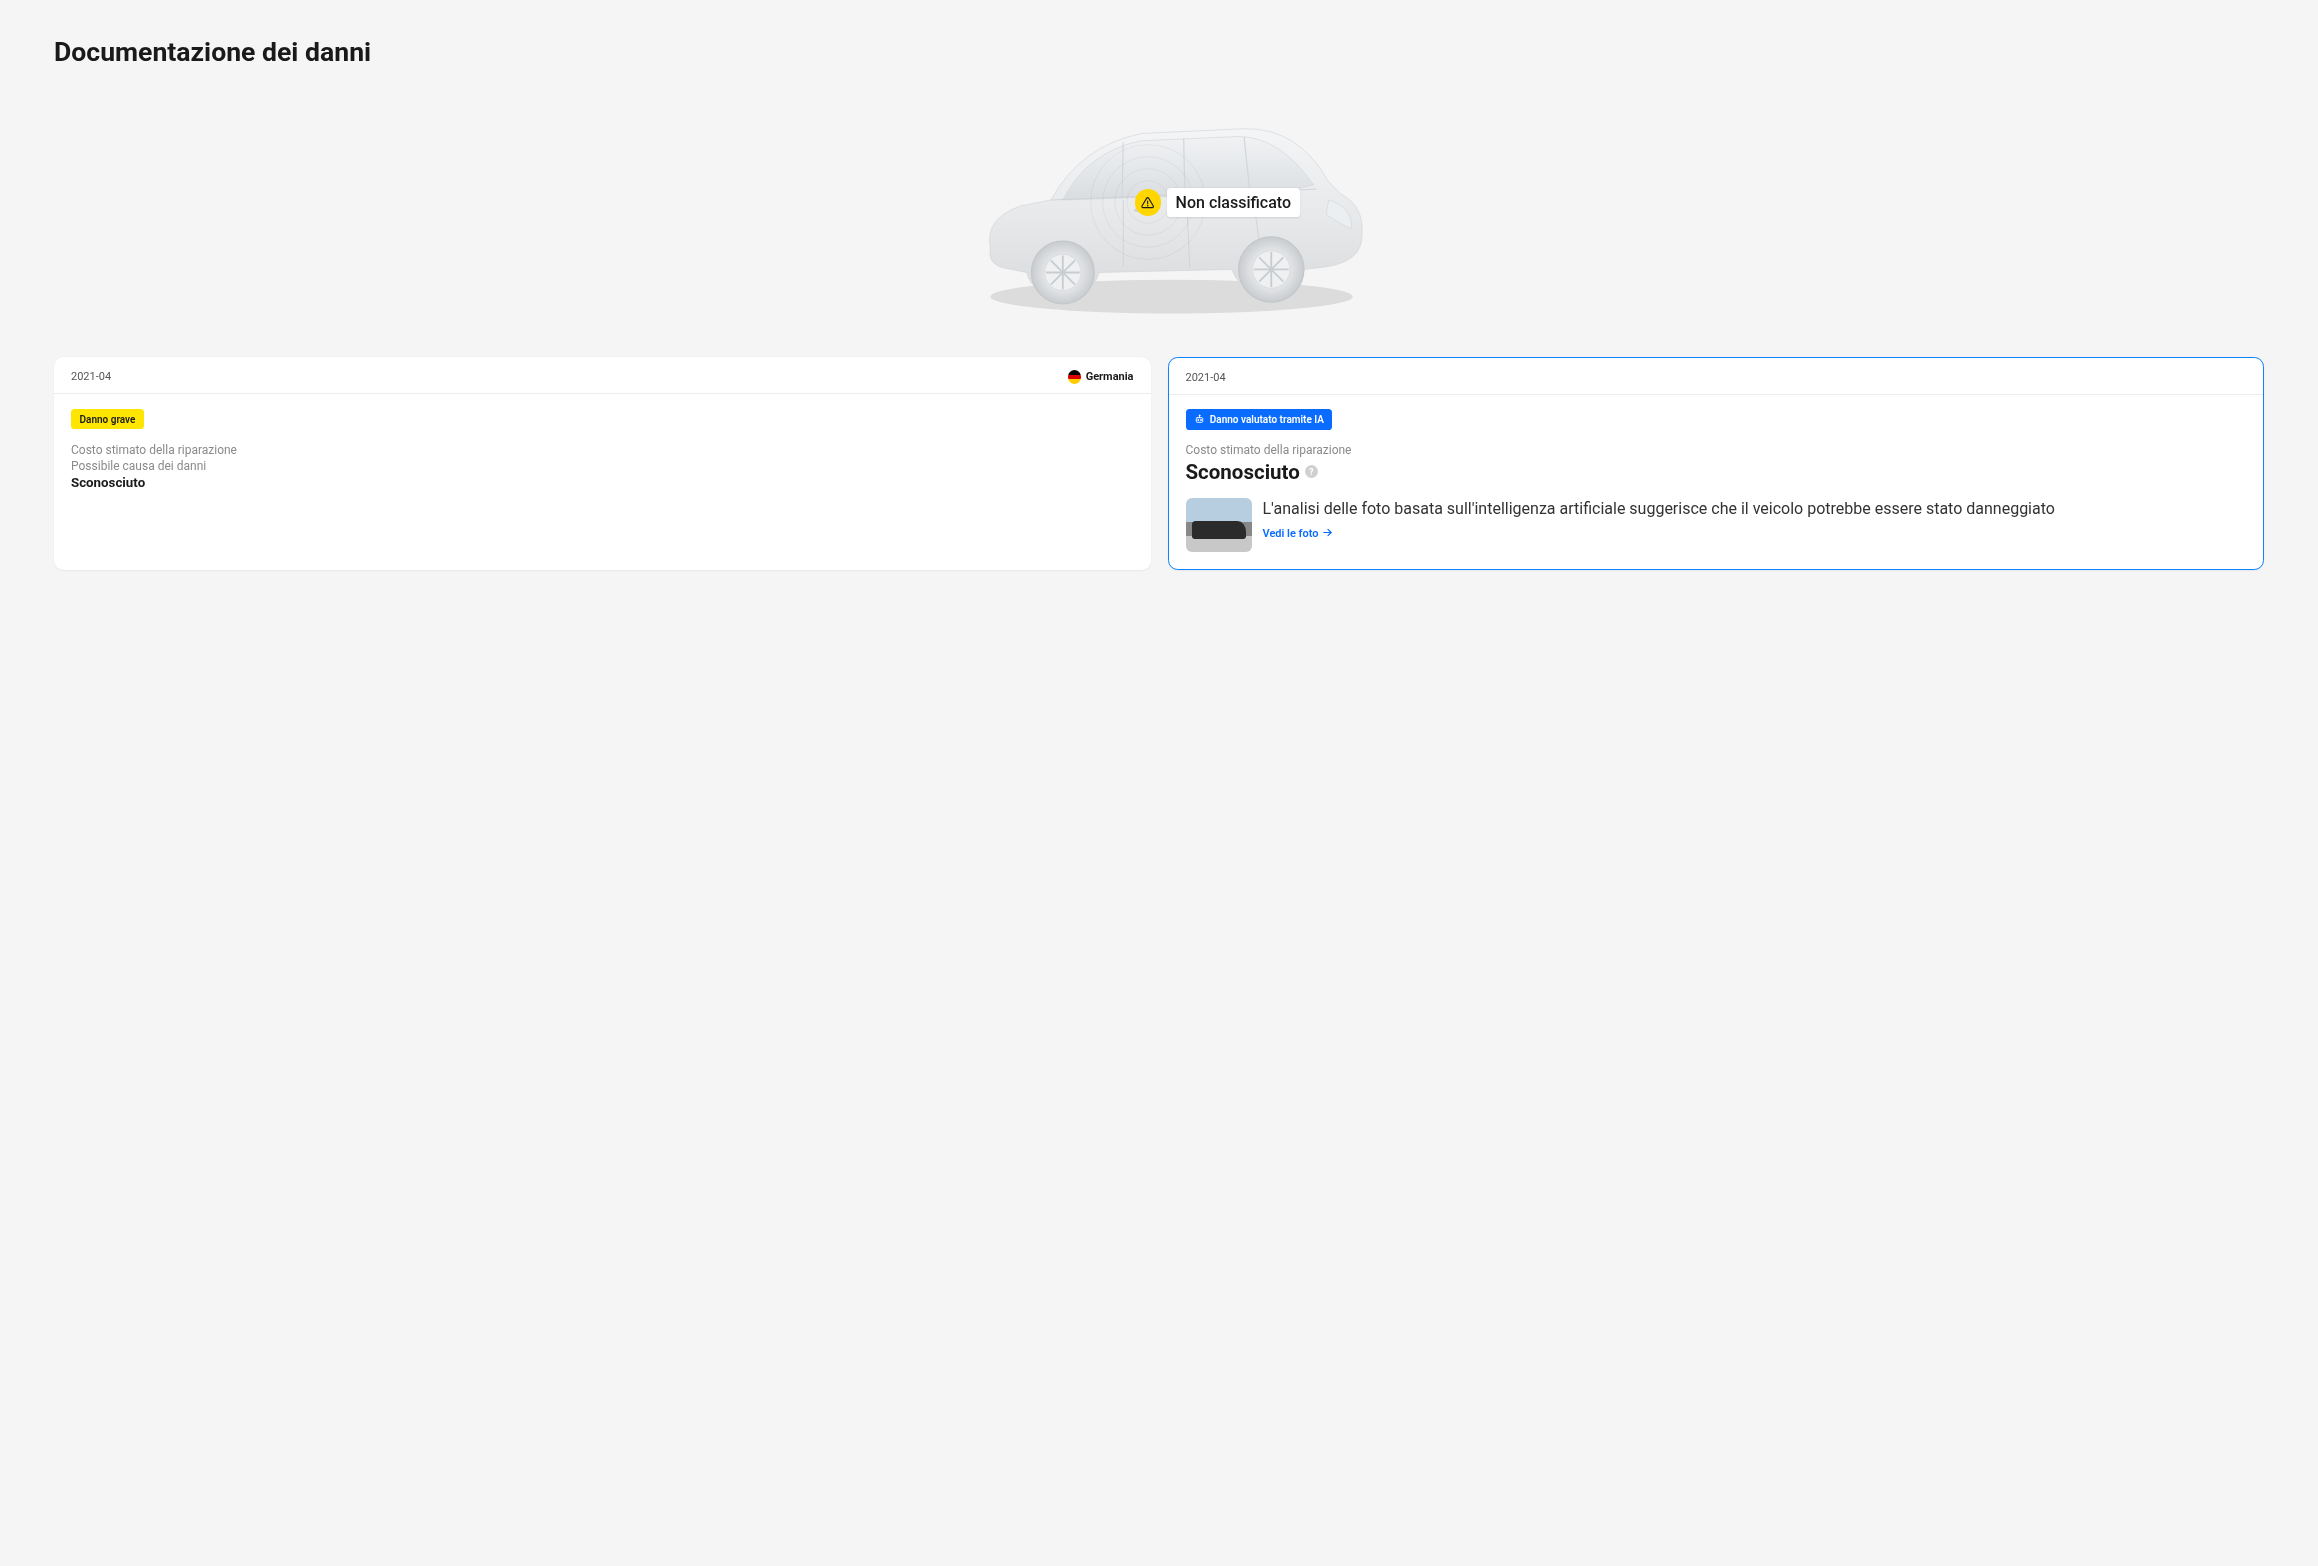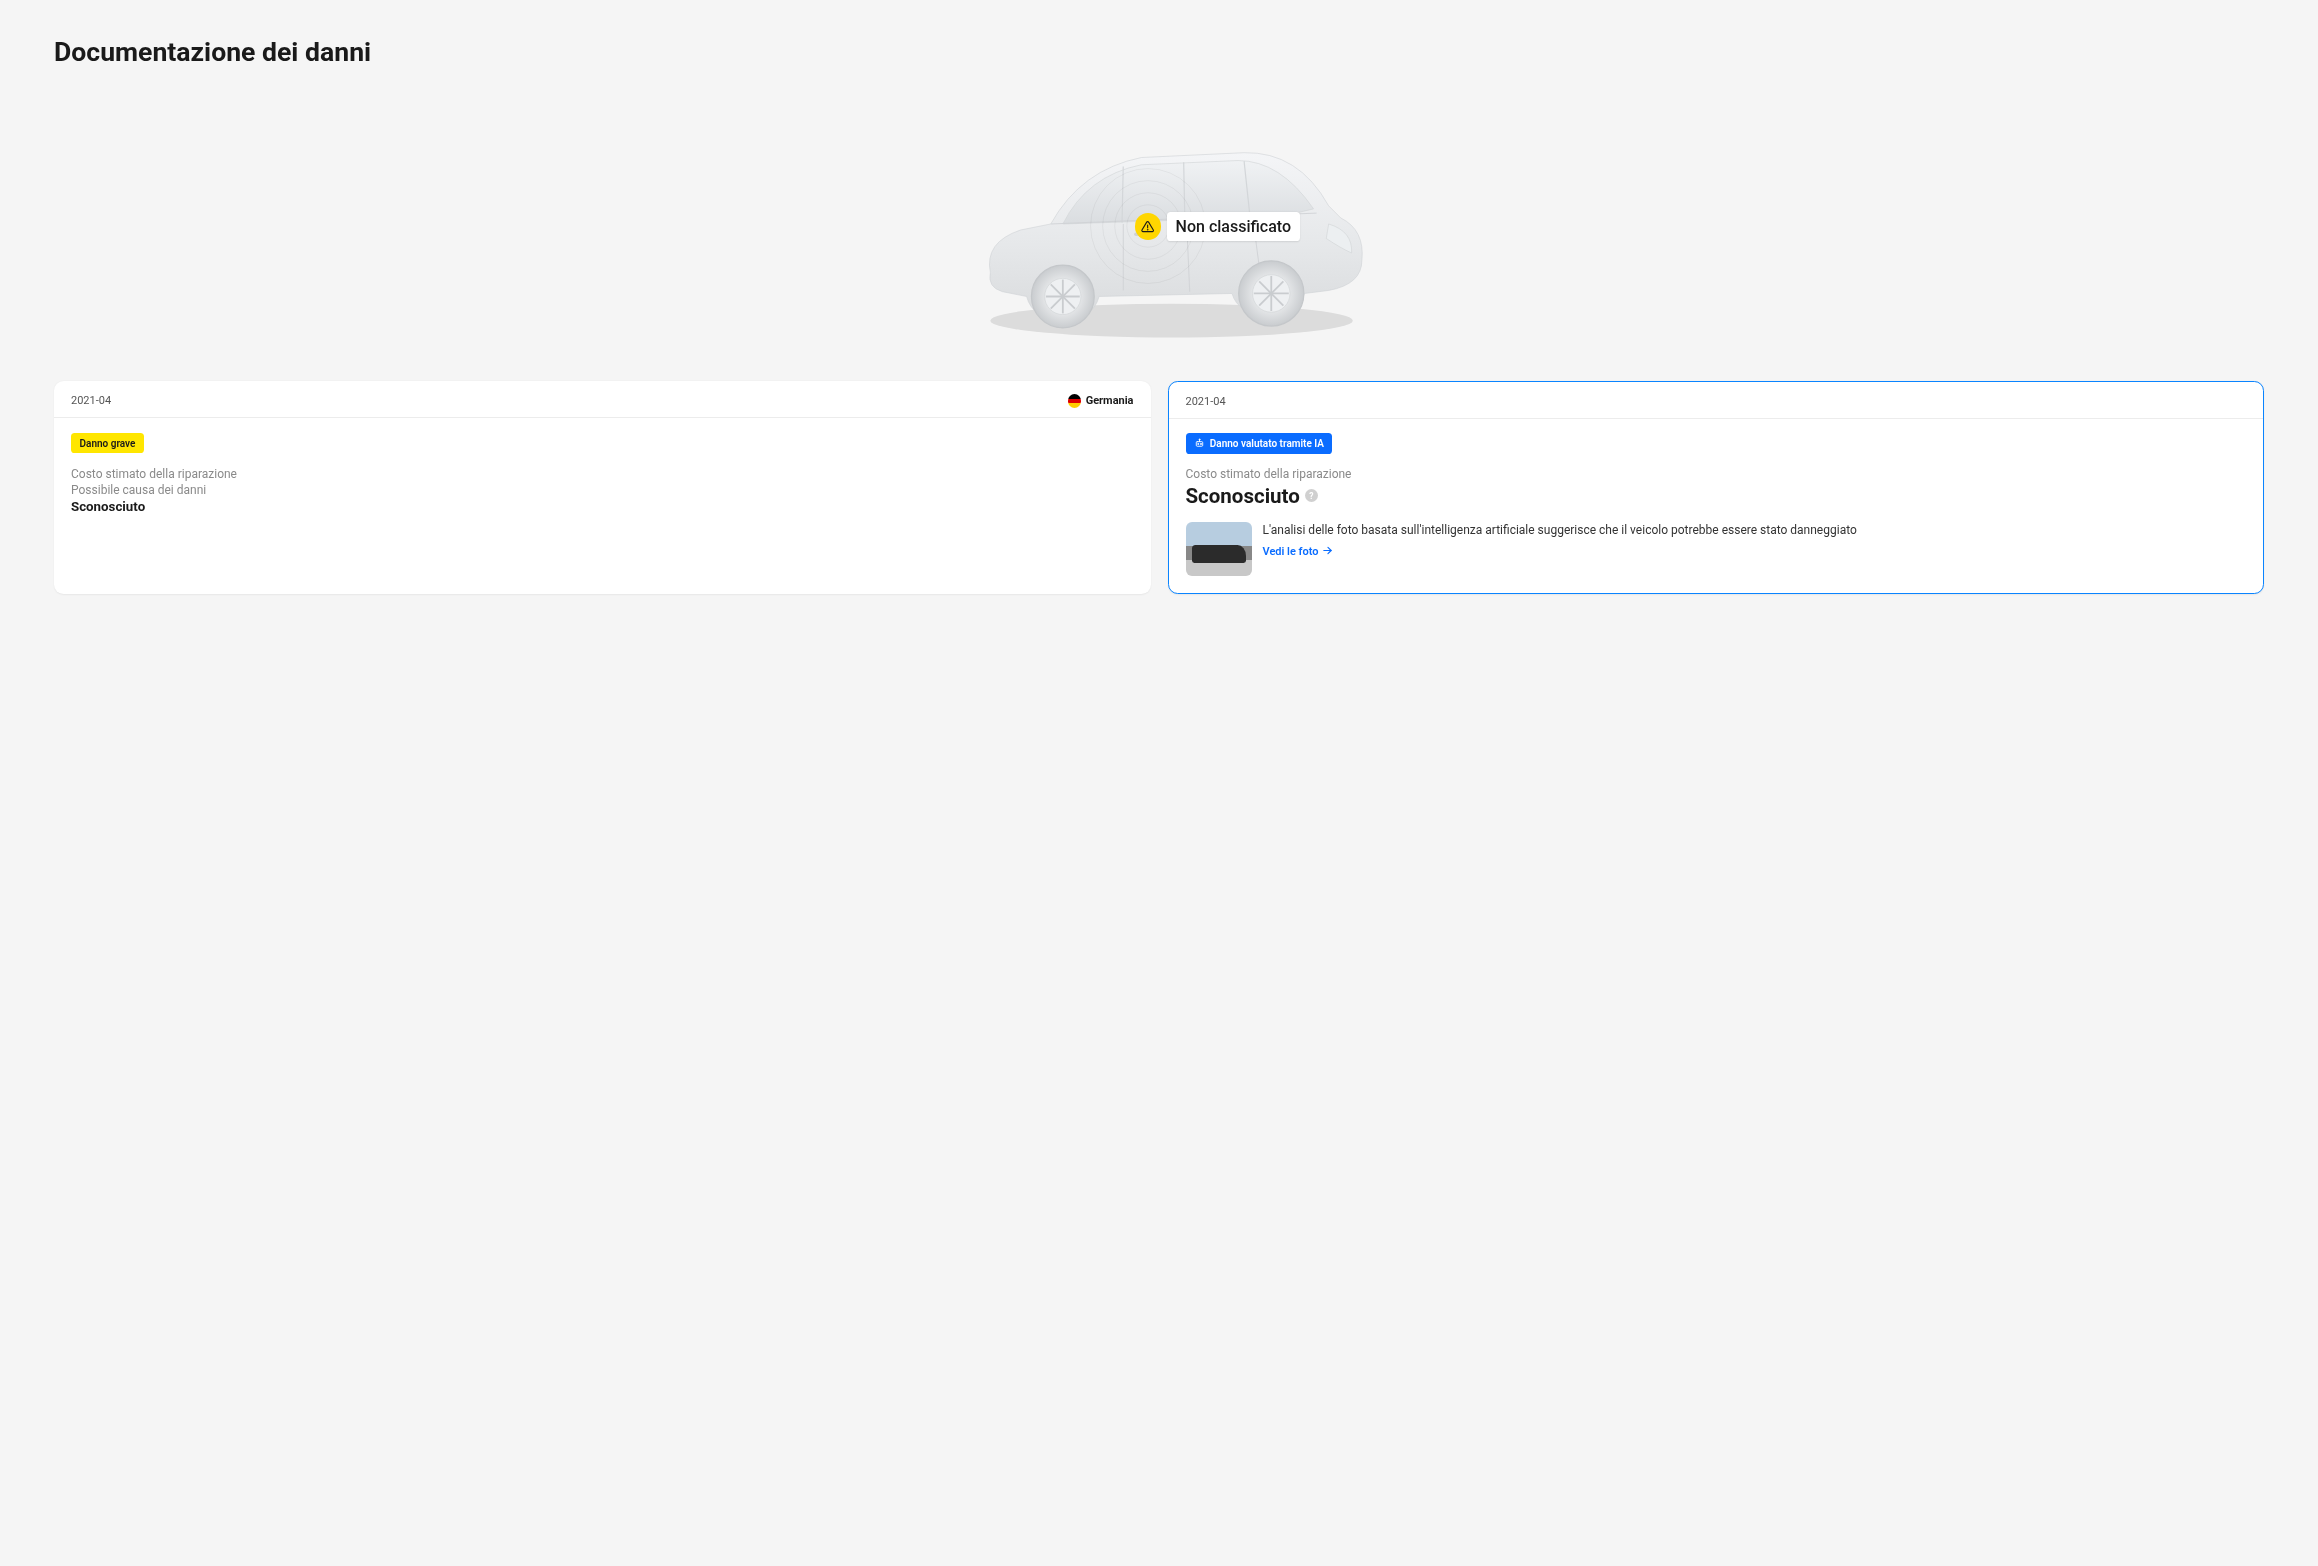--- a/index.html
+++ b/index.html
@@ -5,21 +5,21 @@
 * { box-sizing: border-box; margin: 0; padding: 0; }
 body {
   font-family: -apple-system, BlinkMacSystemFont, "Segoe UI", Roboto, Helvetica, Arial, sans-serif;
   background: #f5f5f5;
   padding: 36px 54px;
   color: #1a1a1a;
 }
 .page-title {
   font-size: 26.6px;
   font-weight: 700;
-  margin-bottom: 36px;
+  margin-bottom: 12px;
 }
 .car-illustration-wrap {
   display: flex;
   justify-content: center;
   align-items: center;
   margin-bottom: 30px;
   position: relative;
 }
 .car-illustration {
   position: relative;
@@ -161,21 +161,21 @@
   overflow: hidden;
 }
 .thumb::after{
   content:"";
   position:absolute;
   left:6px; right:6px; top:23px; height:18px;
   background:#2b2b2b;
   border-radius:3.6px 8.5px 2.4px 2.4px / 3.6px 11px 2.4px 2.4px;
 }
 .ai-text {
-  font-size: 12px;
+  font-size: 16px;
   color: #333;
   line-height: 1.4;
 }
 .link {
   display: inline-flex;
   align-items: flex-start;
   gap: 3.6px;
   color: #0a6cff;
   font-weight: 600;
   font-size: 11px;

